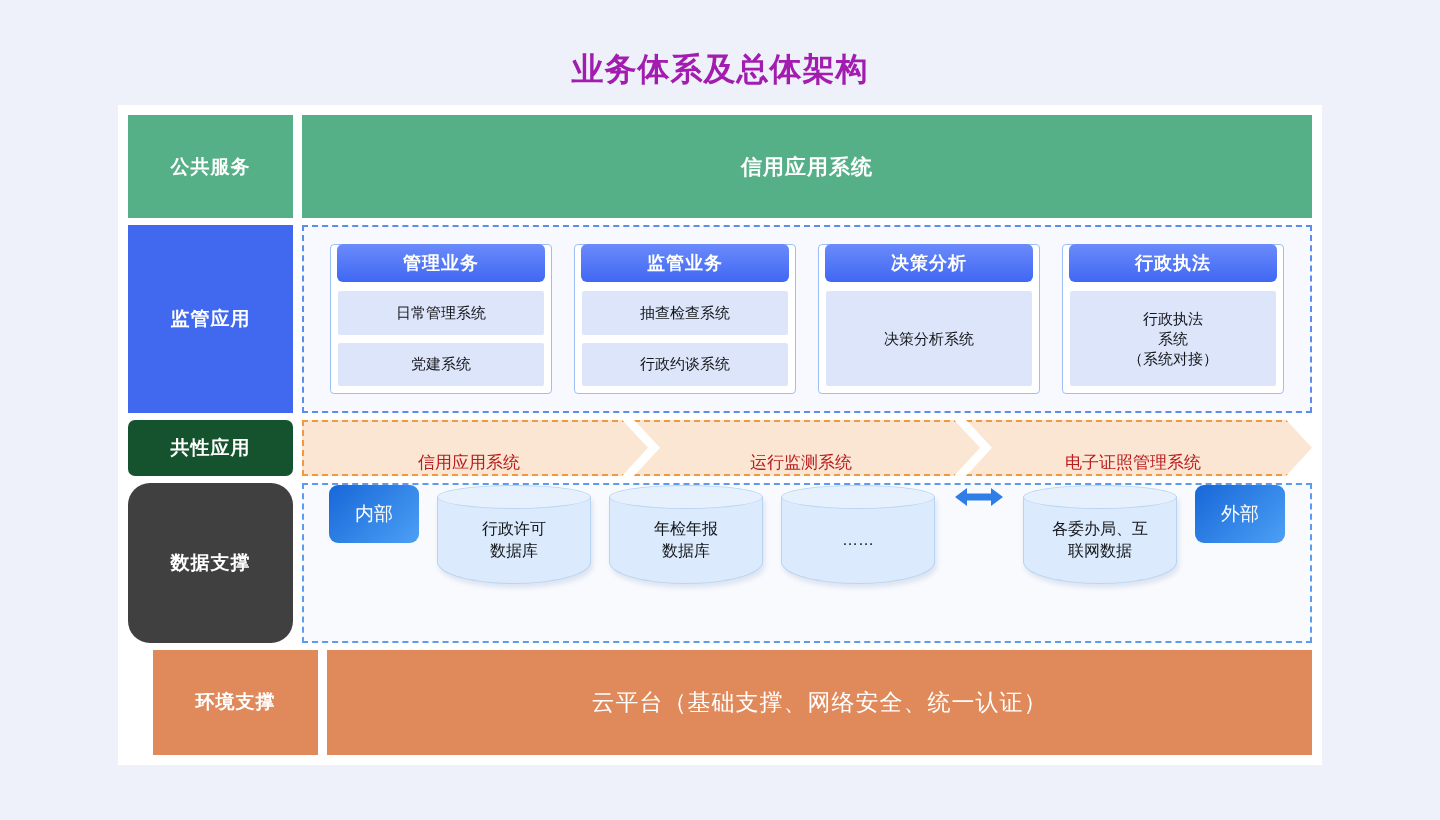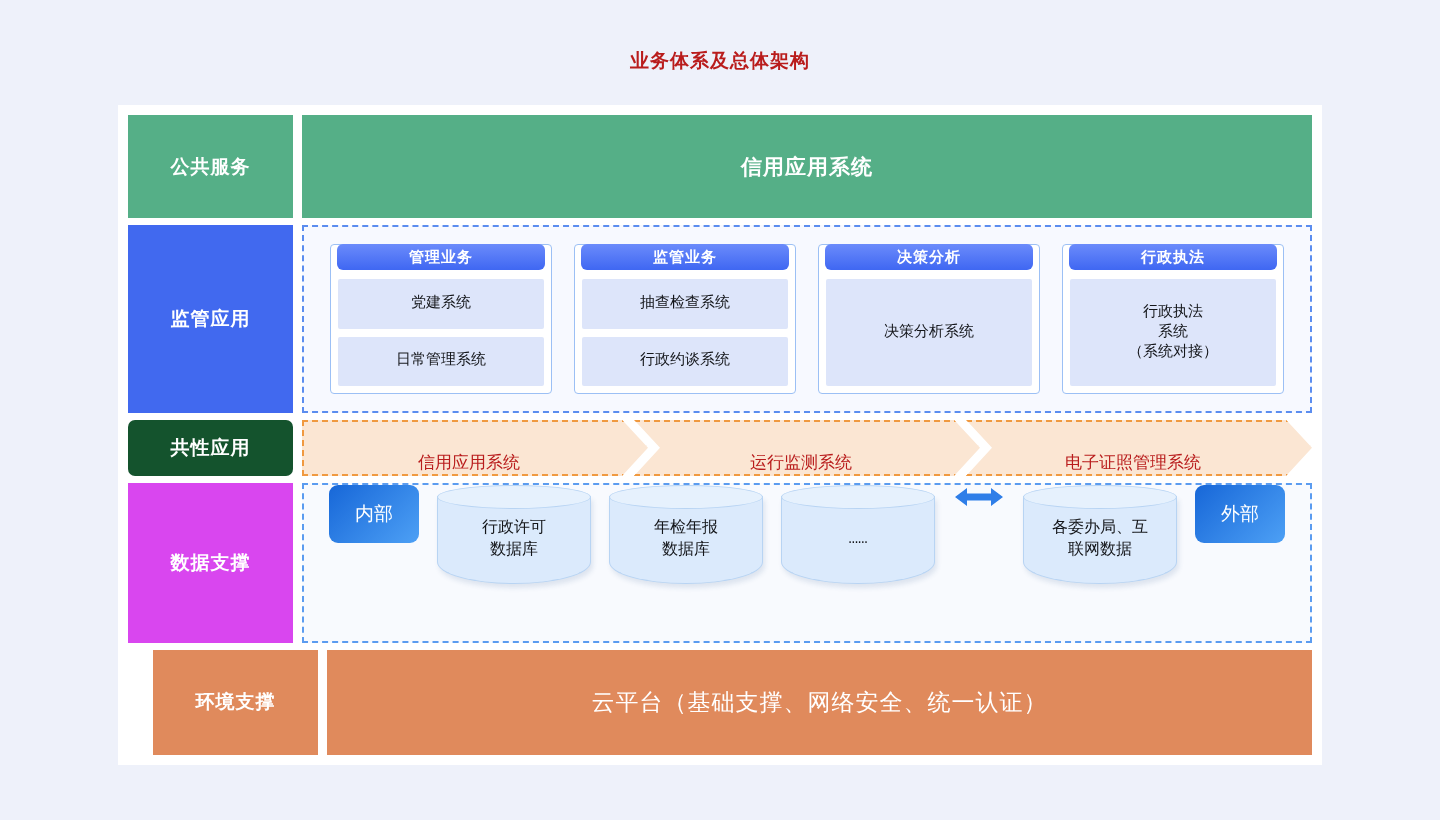--- a/index.html
+++ b/index.html
@@ -7,34 +7,34 @@
     width: 1440px; height: 820px;
     background: #eef1fa;
     font-family: "Liberation Sans", "DejaVu Sans", sans-serif;
     overflow: hidden;
   }
   .page { position: relative; width: 1440px; height: 820px; }
 
   .page-title {
     position: absolute; top: 48px; left: 0; width: 1440px;
     text-align: center;
-    font-size: 19px; font-weight: bold; color: #b91c1c;
+    font-size: 32px; font-weight: bold; color: #a21caf;
     letter-spacing: 1px;
   }
 
   .board {
     position: absolute; left: 118px; top: 105px;
     width: 1204px; height: 660px;
     background: #ffffff;
   }
 
   .rows {
     position: absolute; left: 10px; top: 10px;
     width: 1184px; height: 640px;
-    display: flex; flex-direction: column; font-family: Liberation Mono, monospace;
+    display: flex; flex-direction: column;
   }
   .row { display: flex; align-items: stretch; }
   .row + .row { margin-top: 7px; }
 
   .row-label {
     width: 165px; flex: none;
     display: flex; align-items: center; justify-content: center;
     color: #ffffff; font-size: 19px; font-weight: bold;
     letter-spacing: 1px;
   }
@@ -63,25 +63,25 @@
   }
   .card {
     flex: 1 1 0; height: 150px;
     background: #ffffff;
     border: 1px solid #9cc0f5;
     border-radius: 4px;
     padding: 0 7px 7px 7px;
     display: flex; flex-direction: column;
   }
   .card-head {
-    height: 26px; margin: -1px -1px 0 -1px;
+    height: 38px; margin: -1px -1px 0 -1px;
     background: linear-gradient(180deg, #6b8bfb 0%, #3f67f2 100%);
     border-radius: 6px;
     display: flex; align-items: center; justify-content: center;
-    color: #ffffff; font-size: 15px; font-weight: bold; letter-spacing: 1px;
+    color: #ffffff; font-size: 18px; font-weight: bold; letter-spacing: 1px;
   }
   .card-items {
     flex: 1; display: flex; flex-direction: column;
     gap: 8px; padding-top: 9px;
   }
   .card-item {
     flex: 1;
     background: #dde5fa;
     border-radius: 2px;
     display: flex; align-items: center; justify-content: center;
@@ -104,21 +104,21 @@
   }
   .chev:first-child {
     -webkit-clip-path: polygon(0 0, calc(100% - 26px) 0, 100% 50%, calc(100% - 26px) 100%, 0 100%);
     clip-path: polygon(0 0, calc(100% - 26px) 0, 100% 50%, calc(100% - 26px) 100%, 0 100%);
   }
   .chev + .chev { margin-left: -14px; }
   .chev span { transform: translateX(-6px); }
 
   
   .r-data { height: 162px; }
-  .r-data .row-label { background: #d946ef; }
+  .r-data .row-label { background: #404040; border-radius: 22px; }
   .dashed-blue2 {
     height: 100%; width: 100%;
     border: 2px dashed #5b9cf0;
     background: #f8fafe;
     display: flex; align-items: flex-start; justify-content: center;
     gap: 18px; padding: 0 16px;
   }
   .side-badge {
     width: 90px; height: 58px; flex: none;
     background: linear-gradient(135deg, #1767d8 0%, #4da0f5 100%);
@@ -179,22 +179,22 @@
       </div>
 
       <div class="row r-super">
         <div class="row-label">监管应用</div>
         <div class="row-body">
           <div class="dashed-blue">
 
             <div class="card">
               <div class="card-head">管理业务</div>
               <div class="card-items">
+                <div class="card-item">日常管理系统</div>
                 <div class="card-item">党建系统</div>
-                <div class="card-item">日常管理系统</div>
               </div>
             </div>
 
             <div class="card">
               <div class="card-head">监管业务</div>
               <div class="card-items">
                 <div class="card-item">抽查检查系统</div>
                 <div class="card-item">行政约谈系统</div>
               </div>
             </div>

